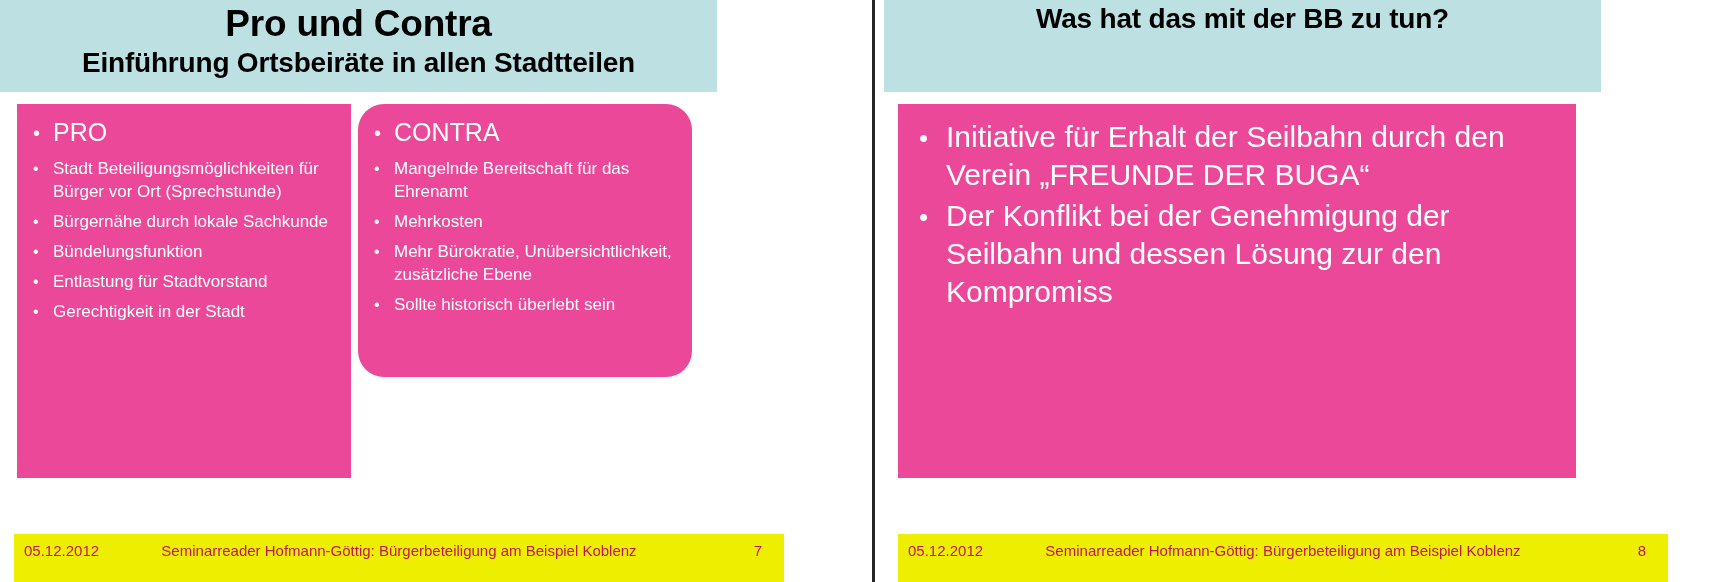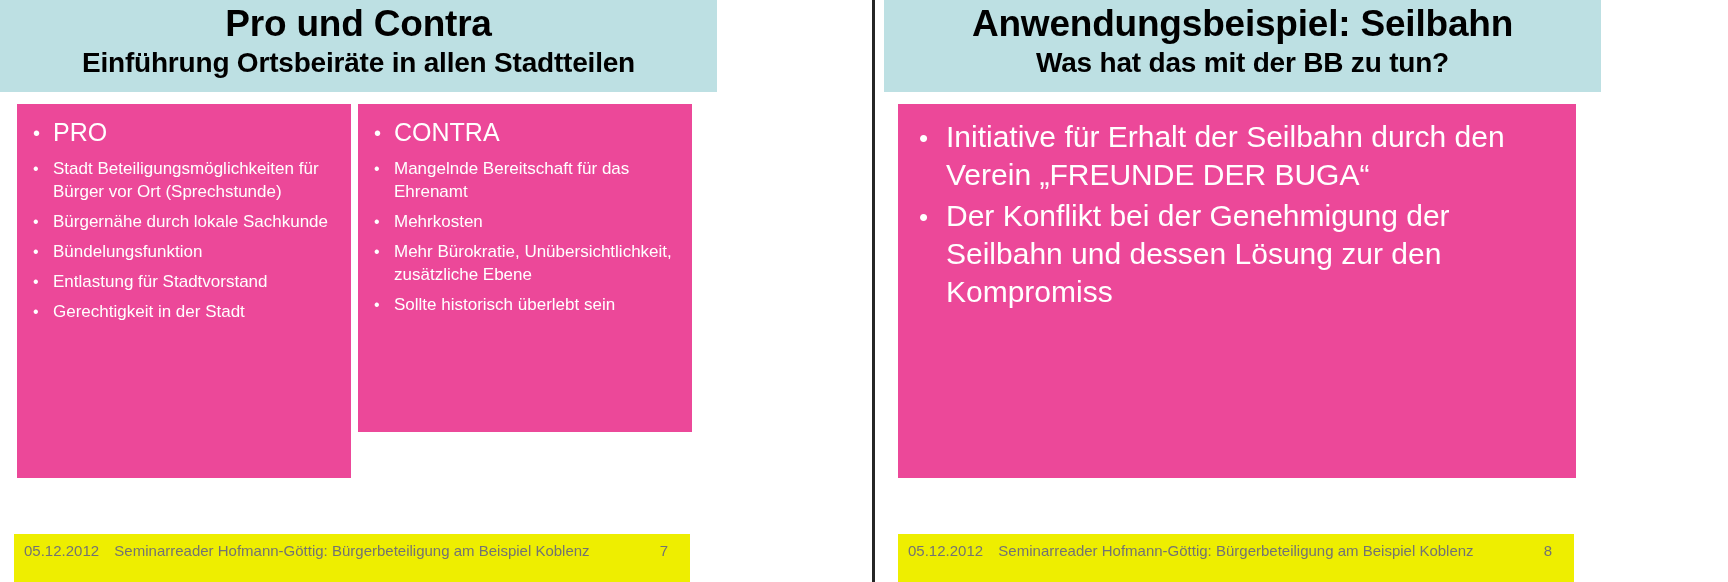--- a/index.html
+++ b/index.html
@@ -70,21 +70,21 @@
 
   
   .content-box {
     position: absolute;
     background: #ec4899;
     color: #ffffff;
     box-sizing: border-box;
   }
 
   .col-left  { left: 17px;  top: 104px; width: 334px; height: 374px; }
-  .col-right { left: 358px; top: 104px; width: 334px; height: 328px; }
+  .col-right { left: 358px; top: 104px; width: 334px; height: 273px; border-radius: 26px; }
   .col-full  { left: 14px;  top: 104px; width: 678px; height: 374px; }
 
   
   ul.bullets {
     list-style: none;
     margin: 0;
     padding: 0;
   }
   ul.bullets > li {
     position: relative;
@@ -139,24 +139,24 @@
     font-size: 26px;
     left: 9px;
     top: 1px;
   }
 
   
   .footer {
     position: absolute;
     left: 14px;
     top: 534px;
-    width: 676px;
+    width: 770px;
     height: 48px;
     background: #eeee00;
-    color: #737373;
+    color: #be185d;
     box-sizing: border-box;
   }
   .footer .f-date {
     position: absolute;
     left: 10px;
     top: 8px;
     font-size: 15px;
     white-space: nowrap;
   }
   .footer .f-center {
@@ -214,21 +214,20 @@
       <span class="f-page">7</span>
     </div>
 
   </div>
 
   <div class="divider"></div>
 
   <div class="slide slide-right">
 
     <div class="title-band">
-      <div class="title-main">Anwendungsbeispiel: Seilbahn</div>
       <div class="title-sub">Was hat das mit der BB zu tun?</div>
     </div>
 
     <div class="content-box col-full">
       <ul class="bullets">
         <li>Initiative für Erhalt der Seilbahn durch den Verein „FREUNDE DER BUGA“</li>
         <li>Der Konflikt bei der Genehmigung der Seilbahn und dessen Lösung zur den Kompromiss</li>
       </ul>
     </div>
 

